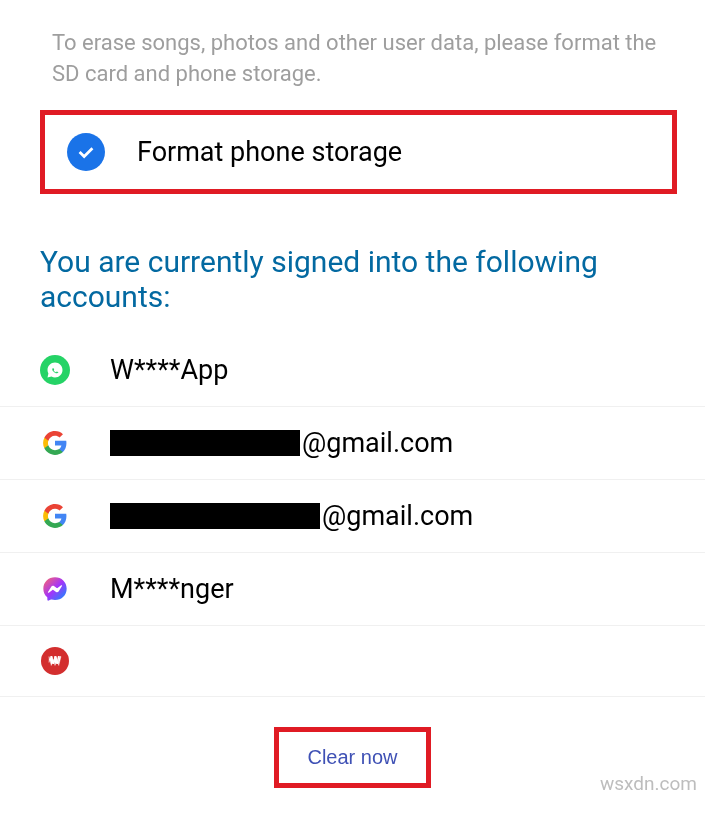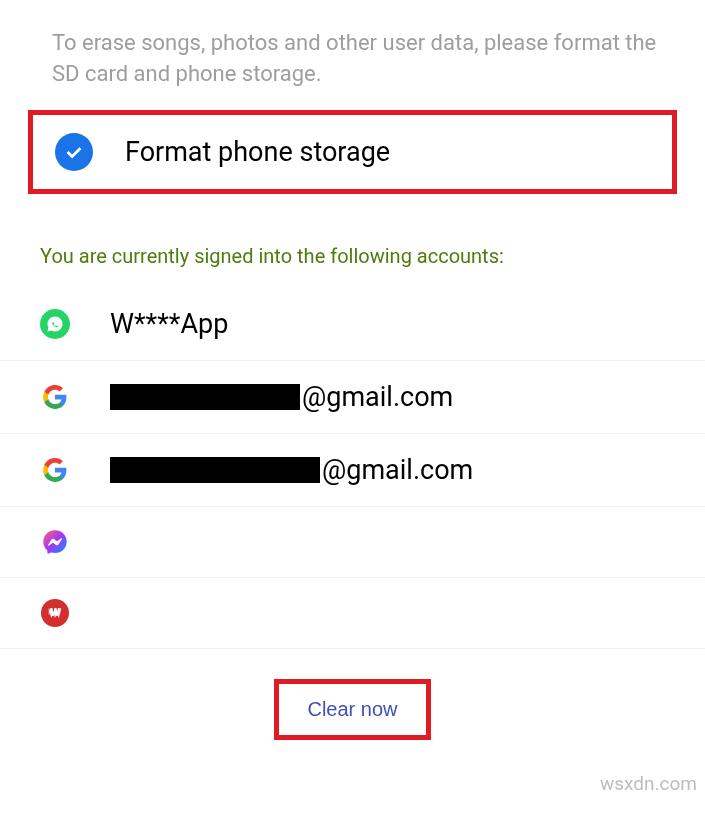--- a/index.html
+++ b/index.html
@@ -17,21 +17,21 @@
     .description-text {
       color: #9e9e9e;
       font-size: 22px;
       line-height: 1.4;
       padding: 28px 40px 20px 52px;
     }
     .format-option {
       display: flex;
       align-items: center;
       padding: 18px 22px;
-      margin: 0 28px 20px 28px;
+      margin: 0 28px 20px 40px;
       border: 5px solid #e01b24;
       gap: 32px;
     }
     .checkmark-circle {
       width: 38px;
       height: 38px;
       border-radius: 50%;
       background: #1a73e8;
       display: flex;
       align-items: center;
@@ -41,22 +41,22 @@
     .checkmark-circle svg {
       width: 22px;
       height: 22px;
     }
     .format-label {
       font-size: 27px;
       color: #000000;
       font-weight: 400;
     }
     .accounts-header {
-      color: #4d7c0f;
-      font-size: 20px;
+      color: #0369a1;
+      font-size: 30px;
       padding: 30px 24px 20px 40px;
     }
     .account-item {
       display: flex;
       align-items: center;
       padding: 20px 40px;
       gap: 40px;
       border-bottom: 1px solid #f0f0f0;
     }
     .account-item:last-of-type {
@@ -199,20 +199,21 @@
       <defs>
         <linearGradient id="msgGrad" x1="0%" y1="0%" x2="100%" y2="100%">
           <stop offset="0%" stop-color="#FF6968"></stop>
           <stop offset="50%" stop-color="#A334FA"></stop>
           <stop offset="100%" stop-color="#0695FF"></stop>
         </linearGradient>
       </defs>
       <path fill="url(#msgGrad)" d="M12 2C6.36 2 2 6.13 2 11.7c0 2.91 1.19 5.44 3.14 7.17.16.15.26.36.27.58l.05 1.78c.02.57.6.93 1.12.71l1.98-.88c.17-.07.36-.09.54-.04.91.25 1.88.38 2.9.38 5.64 0 10-4.13 10-9.7S17.64 2 12 2zm6 7.46l-2.94 4.66c-.47.74-1.47.93-2.17.4l-2.34-1.75c-.21-.16-.51-.16-.72 0l-3.16 2.4c-.42.32-.97-.18-.69-.63l2.94-4.66c.47-.74 1.47-.93 2.17-.4l2.34 1.75c.21.16.51.16.72 0l3.16-2.4c.42-.32.97.18.69.63z"></path>
     </svg>
   </div>
+  <span class="account-label">M****nger</span>
 </div>
 
 <div class="account-item">
   <div class="account-icon">
     <div class="wps-icon">
       <svg width="18" height="18" viewBox="0 0 24 24" fill="white">
         <path d="M4 6l3 12 3-8 2 8 3-8 2 8 3-12h-2l-2 8-2-8h-2l-2 8-2-8H6l-2 8H4z" stroke="white" stroke-width="0.5"></path>
         <text x="12" y="16" text-anchor="middle" font-size="14" font-weight="bold" fill="white">W</text>
       </svg>
     </div>

